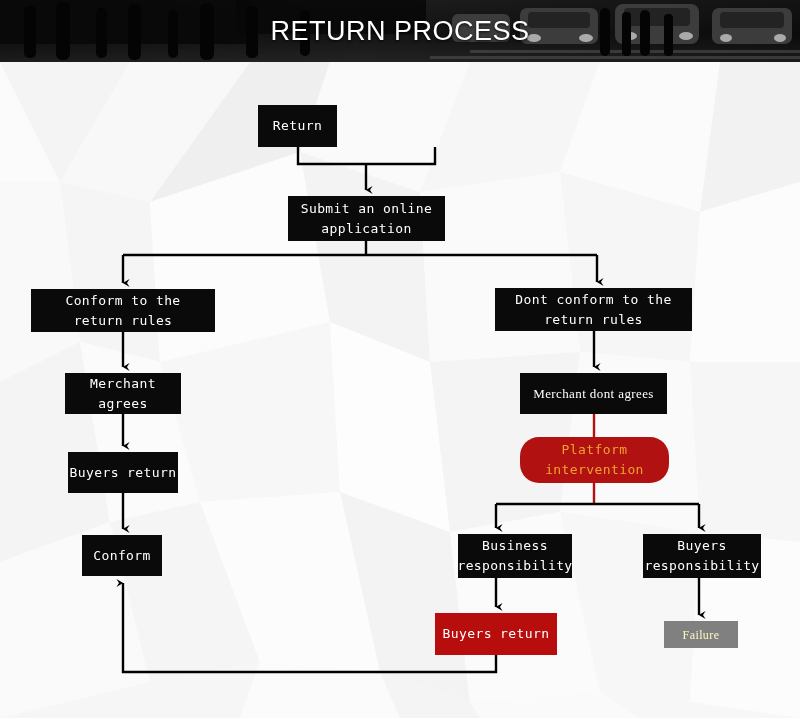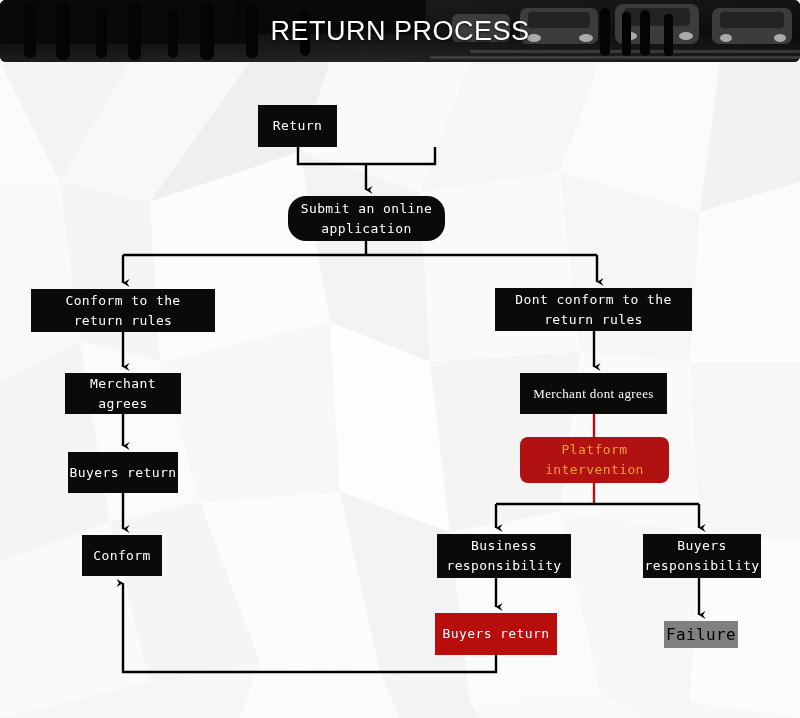--- a/index.html
+++ b/index.html
@@ -23,21 +23,20 @@
     background: #fbfbfb;
   }
 
   
   #banner {
     position: absolute;
     left: 0; top: 0;
     width: 800px; height: 62px;
     overflow: hidden;
     background: #1a1a1a;
-    border-radius: 6px;
   }
   #banner-photo {
     position: absolute;
     left: 0; top: 0;
     width: 800px; height: 62px;
   }
   #banner-title {
     position: absolute;
     left: 0; top: 0;
     width: 800px; height: 62px;
@@ -79,22 +78,22 @@
     font-size: 13px;
     line-height: 20px;
     letter-spacing: 0.4px;
     color: #ffffff;
     background: #0a0a0a;
     white-space: pre-line;
     user-select: none;
   }
   .node.dark    { background: #0a0a0a; color: #ffffff; }
   .node.red     { background: #b80d0d; color: #ffffff; }
-  .node.crimson { background: #b11111; color: #f0a32e; border-radius: 8px; }
-  .node.gray    { background: #808080; color: #000000; font-size: 16px; }
+  .node.crimson { background: #b11111; color: #f0a32e; border-radius: 19px; }
+  .node.gray    { background: #808080; color: #fef9c3; font-size: 12px; font-family: Liberation Serif, serif; }
 </style>
 </head>
 <body>
 
 <div id="page">
 
   <div id="banner">
     <svg id="banner-photo" viewBox="0 0 800 62" preserveAspectRatio="none">
       <defs>
         <linearGradient id="roadg" x1="0" y1="0" x2="0" y2="1">
@@ -240,41 +239,41 @@
 
       <path d="M699,578 L699,615" marker-end="url(#arrowK)"></path>
 
       <path d="M496,655 L496,672 L123,672 L123,583" marker-end="url(#arrowKup)"></path>
     </g>
   </svg>
 
   <div class="node dark" style="left:258px; top:105px; width:79px;  height:42px;">Return</div>
 
 
-  <div class="node dark" style="left:288px; top:196px; width:157px; height:45px;border-radius:18px;">Submit an online
+  <div class="node dark" style="left:288px; top:196px; width:157px; height:45px;">Submit an online
 application</div>
 
   <div class="node dark" style="left:31px;  top:289px; width:184px; height:43px;">Conform to the
 return rules</div>
 
   <div class="node dark" style="left:495px; top:288px; width:197px; height:43px;">Dont conform to the
 return rules</div>
 
   <div class="node dark" style="left:65px;  top:373px; width:116px; height:41px;">Merchant agrees</div>
 
   <div class="node dark" style="left:520px; top:373px; width:147px; height:41px;font-family:Liberation Serif, serif;">Merchant dont agrees</div>
 
   <div class="node dark" style="left:68px;  top:452px; width:110px; height:41px;">Buyers return</div>
 
   <div class="node crimson" style="left:520px; top:437px; width:149px; height:46px;">Platform
 intervention</div>
 
   <div class="node dark" style="left:82px;  top:535px; width:80px;  height:41px;">Conform</div>
 
-  <div class="node dark" style="left:437px; top:534px; width:134px; height:44px;">Business
+  <div class="node dark" style="left:458px; top:534px; width:114px; height:44px;">Business
 responsibility</div>
 
   <div class="node dark" style="left:643px; top:534px; width:118px; height:44px;">Buyers
 responsibility</div>
 
   <div class="node red" style="left:435px; top:613px; width:122px; height:42px;">Buyers return</div>
 
   <div class="node gray" style="left:664px; top:621px; width:74px;  height:27px;">Failure</div>
 
 </div>

